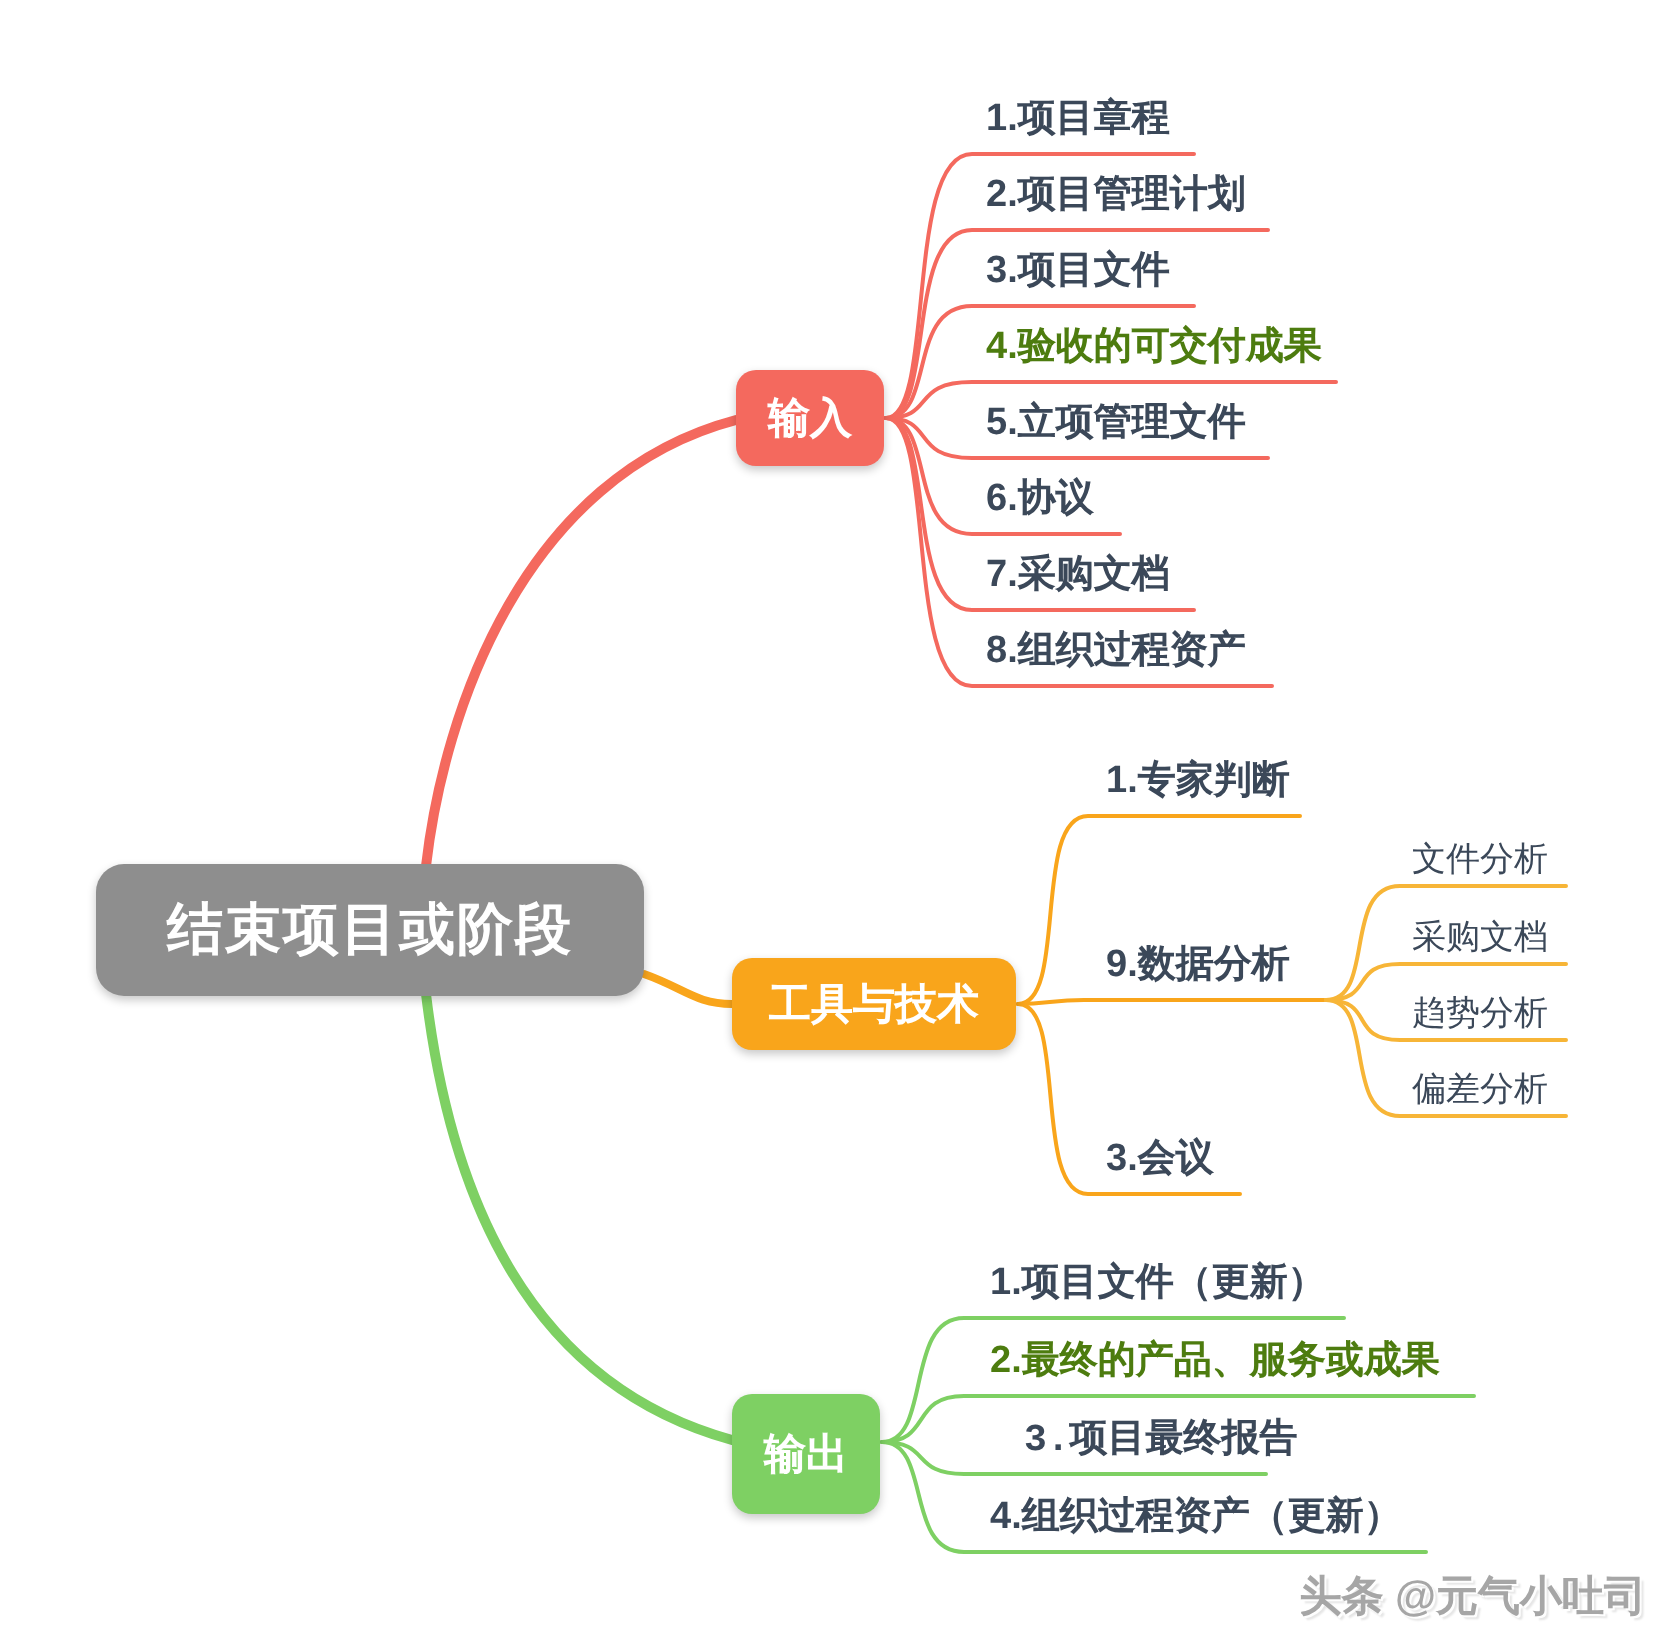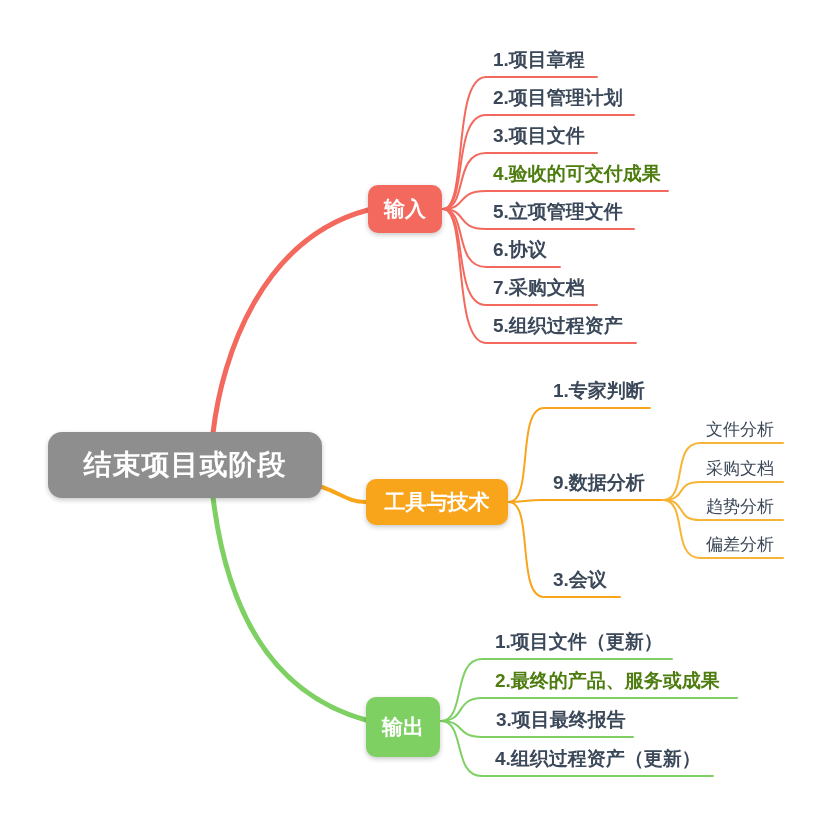--- a/index.html
+++ b/index.html
@@ -75,29 +75,30 @@
   <div class="topic input">输入</div>
   <div class="topic output">输出</div>
 
   <div class="lbl" style="left:493px;top:49px;">1.项目章程</div>
   <div class="lbl" style="left:493px;top:87px;">2.项目管理计划</div>
   <div class="lbl" style="left:493px;top:125px;">3.项目文件</div>
   <div class="lbl hl" style="left:493px;top:163px;">4.验收的可交付成果</div>
   <div class="lbl" style="left:493px;top:201px;">5.立项管理文件</div>
   <div class="lbl" style="left:493px;top:239px;">6.协议</div>
   <div class="lbl" style="left:493px;top:277px;">7.采购文档</div>
-  <div class="lbl" style="left:493px;top:315px;">5.组织过程资产</div>
+  <div class="lbl" style="left:493px;top:315px;">8.组织过程资产</div>
 
   <div class="lbl" style="left:553px;top:380px;">1.专家判断</div>
   <div class="lbl" style="left:553px;top:472px;">9.数据分析</div>
   <div class="lbl" style="left:553px;top:569px;">3.会议</div>
 
   <div class="lbl sub" style="left:706px;top:420px;">文件分析</div>
   <div class="lbl sub" style="left:706px;top:459px;">采购文档</div>
   <div class="lbl sub" style="left:706px;top:497px;">趋势分析</div>
   <div class="lbl sub" style="left:706px;top:535px;">偏差分析</div>
 
   <div class="lbl" style="left:495px;top:631px;">1.项目文件（更新）</div>
   <div class="lbl hl" style="left:495px;top:670px;">2.最终的产品、服务或成果</div>
-  <div class="lbl" style="left:496px;top:709px;">3.项目最终报告</div>
+  <div class="lbl" style="left:512px;top:709px;font-family:Liberation Mono, monospace;">3.项目最终报告</div>
   <div class="lbl" style="left:495px;top:748px;">4.组织过程资产（更新）</div>
 
+  <div class="watermark">头条 @元气小吐司</div>
 </div>
 
 </body></html>

